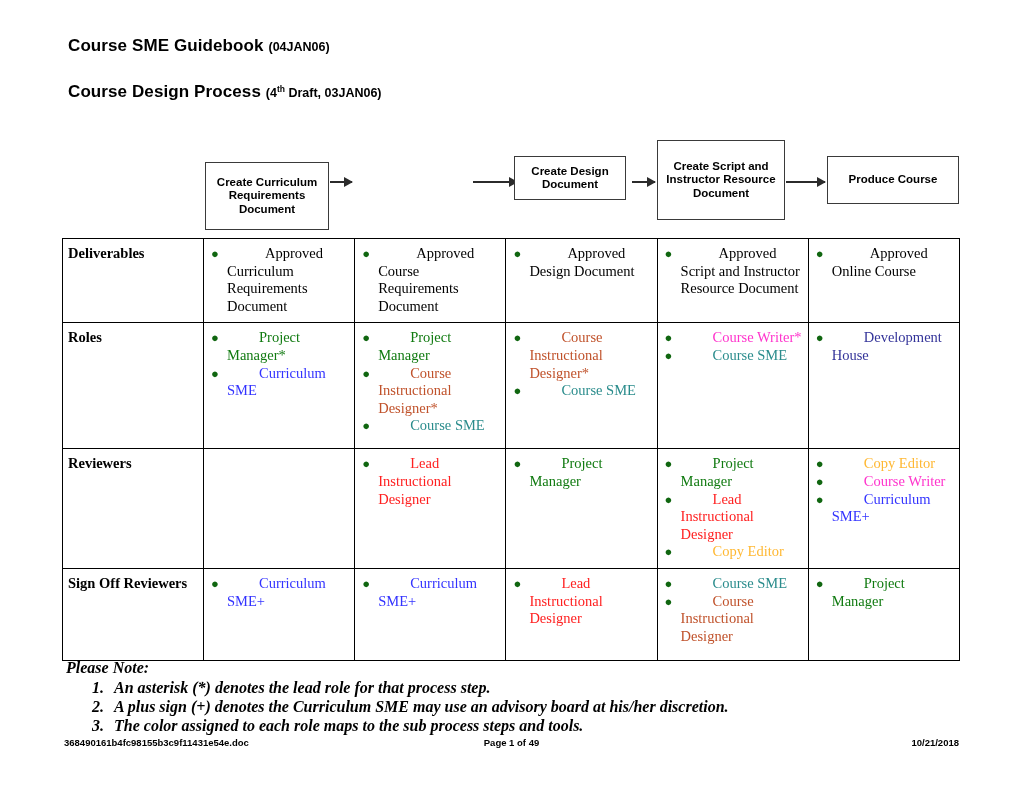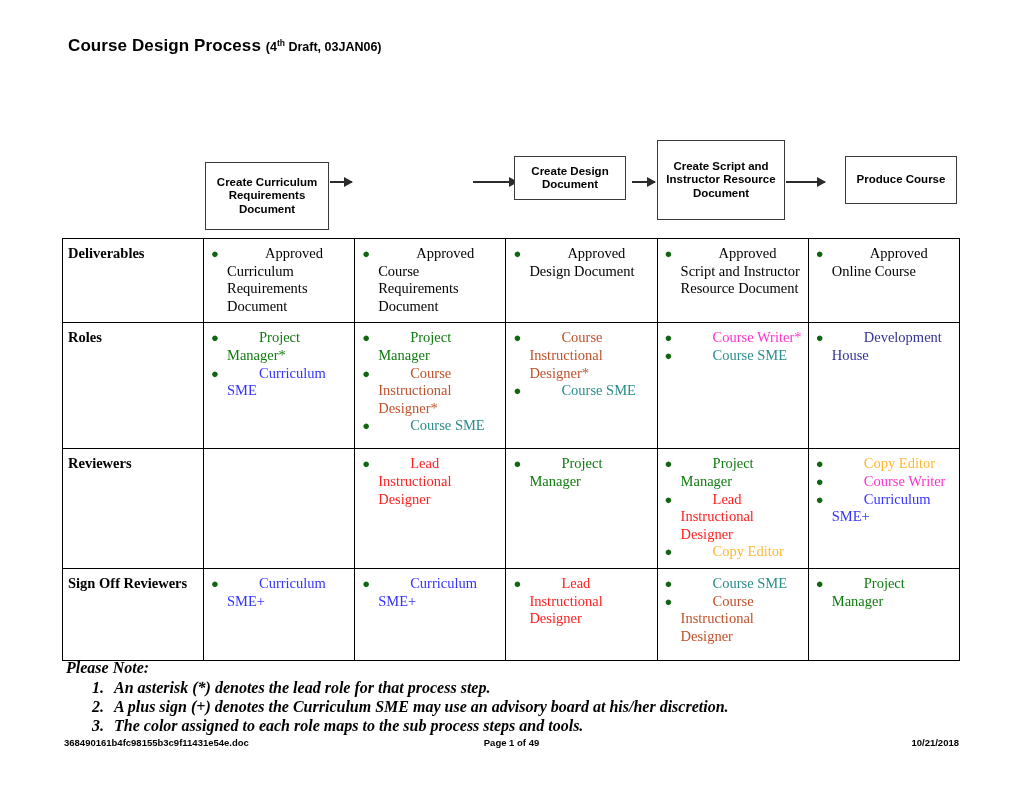--- a/index.html
+++ b/index.html
@@ -149,41 +149,45 @@
   }
   .footer .f-center { position: absolute; left: 0; right: 0; text-align: center; }
   .footer .f-right { margin-left: auto; }
 </style>
 </head>
 <body>
 
 <div class="page">
 
   <div class="heading-block">
+    <div class="doc-title">
+      <span>Course SME Guidebook</span>
+      <span class="sub">(04JAN06)</span>
+    </div>
     <div class="doc-title">
       <span>Course Design Process</span>
       <span class="sub"><span>(4</span><sup>th</sup><span> Draft, 03JAN06)</span></span>
     </div>
   </div>
 
   <div class="flow">
       <div class="flow-box" style="left: 205px; top: 24px; width: 124px; height: 68px;">
         <span>Create Curriculum Requirements Document</span>
       </div>
       <div class="arrow" style="left: 330px; width: 22px;"></div>
       <div class="arrow" style="left: 473px; width: 44px;"></div>
       <div class="flow-box" style="left: 514px; top: 18px; width: 112px; height: 44px; justify-content: center;">
         <span>Create Design Document</span>
       </div>
       <div class="arrow" style="left: 632px; width: 23px;"></div>
       <div class="flow-box" style="left: 657px; top: 2px; width: 128px; height: 80px;">
         <span>Create Script and Instructor Resource Document</span>
       </div>
       <div class="arrow" style="left: 786px; width: 39px;"></div>
-      <div class="flow-box" style="left: 845px; top: 18px; width: 112px; height: 48px;">
+      <div class="flow-box" style="left: 827px; top: 18px; width: 132px; height: 48px;">
         <span>Produce Course</span>
       </div>
     </div>
 
   <table class="matrix">
     <tbody>
         <tr class="row-deliverables">
           <td class="rowlabel">Deliverables</td>
           <td>
             <ul class="cell-list r-deliv">

